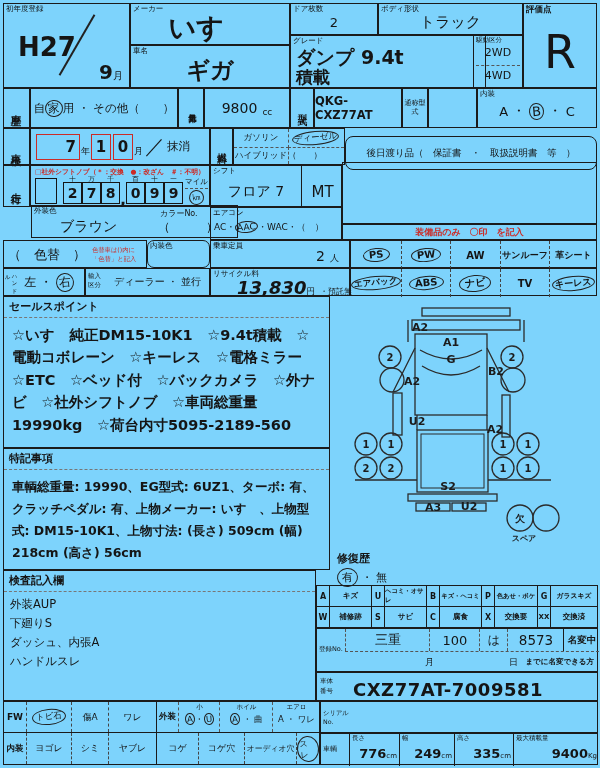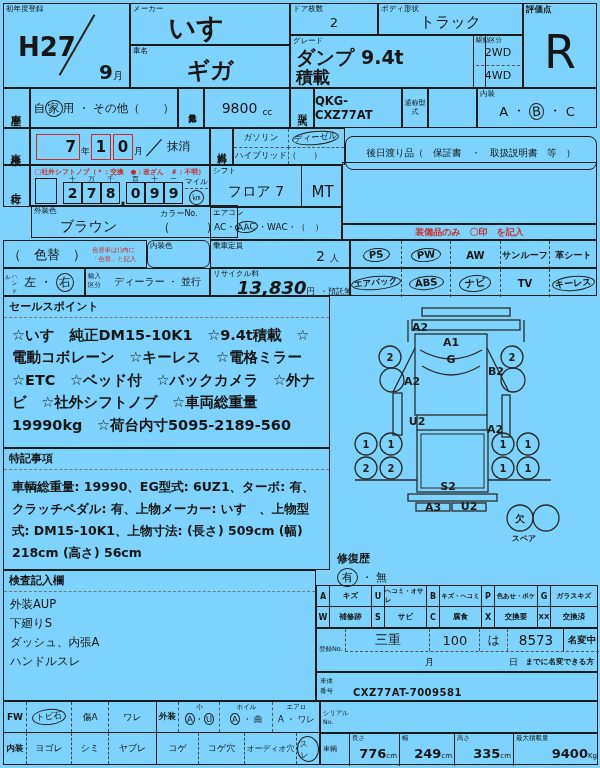--- a/index.html
+++ b/index.html
@@ -373,21 +373,21 @@
     <div class="nob" style="position:absolute;left:108px;top:27px;font-size:9px;">月</div>
     <div class="nob" style="position:absolute;left:192px;top:27px;font-size:9px;">日</div>
     <div class="nob" style="position:absolute;right:3px;top:28px;font-size:7.5px;font-weight:600;">までに名変できる方</div>
   </div>
 
   <div class="cell" style="left:316px;top:672px;width:282px;height:29px;">
     <div class="nob" style="position:absolute;left:3px;top:4px;font-size:6.5px;line-height:1.5;">
       <div>車体</div>
       <div>番号</div>
     </div>
-    <div class="nob" style="position:absolute;left:36px;top:14px;font-size:10px;font-weight:600;letter-spacing:0.5px;">CXZ77AT-7009581</div>
+    <div class="nob" style="position:absolute;left:36px;top:6px;font-size:18px;font-weight:600;letter-spacing:0.5px;">CXZ77AT-7009581</div>
   </div>
 
   <div class="nob" style="position:absolute;left:3px;top:701px;width:317px;height:64px;">
 
     <div class="cell" style="left:0;top:0;width:317px;height:32px;border:1px solid #1b1b1b;">
       <div class="cen" style="left:0;width:22px;font-size:9px;font-weight:700;">FW</div>
       <div class="gcell" style="left:22px;top:0;width:45px;height:30px;font-size:8.5px;font-weight:500;">
           <span class="circ" style="padding:1px 3px;">トビ石</span>
         </div>
       <div class="gcell" style="left:67px;top:0;width:37px;height:30px;font-size:9px;font-weight:500;">傷A</div>

